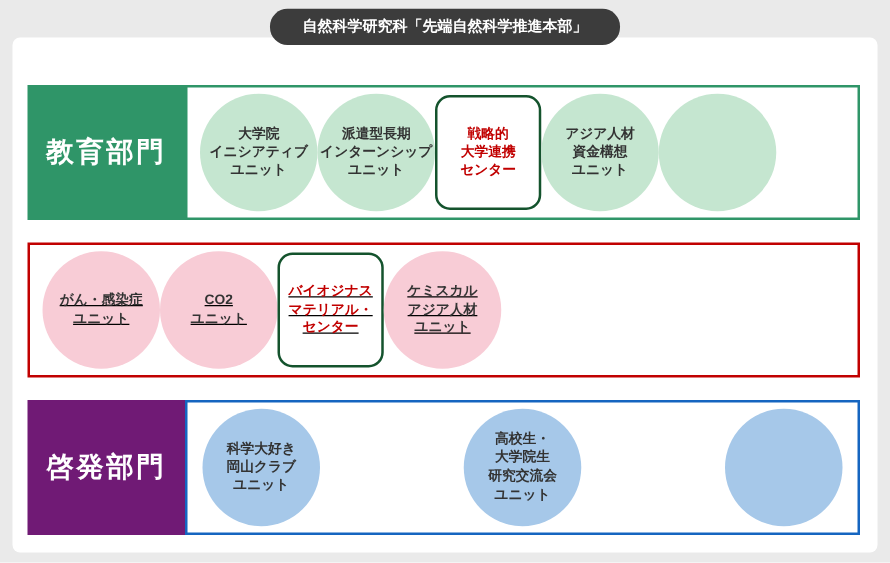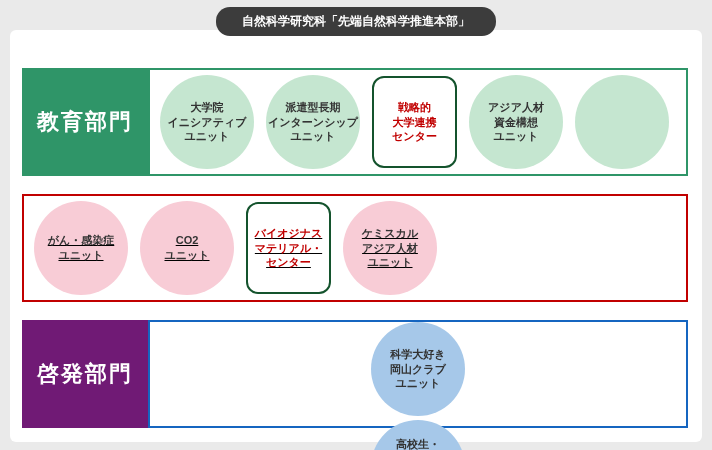--- a/index.html
+++ b/index.html
@@ -28,24 +28,24 @@
   }
   .row-label{
     width:126px;flex-shrink:0;
     color:#fff;font-weight:bold;font-size:22px;letter-spacing:2px;
     display:flex;align-items:center;justify-content:center;
   }
   .row-content{
     flex:1;background:#fff;
     border:2px solid;
     display:flex;align-items:center;
-    padding:0 10px;gap:12px;
+    padding:0 10px;gap:0;
     box-sizing:border-box;
   }
-  .row-content.spread{justify-content:space-between;gap:4px;padding:0 12px;flex-direction:column;}
+  .row-content.spread{justify-content:space-between;gap:4px;padding:0 12px;}
   .unit{
     width:94px;height:94px;flex-shrink:0;
     display:flex;align-items:center;justify-content:center;
     text-align:center;
     font-size:11px;font-weight:bold;line-height:1.35;
     white-space:pre-line;
     box-sizing:border-box;
   }
   .circle{border-radius:50%;color:#333;}
   .center-box{

